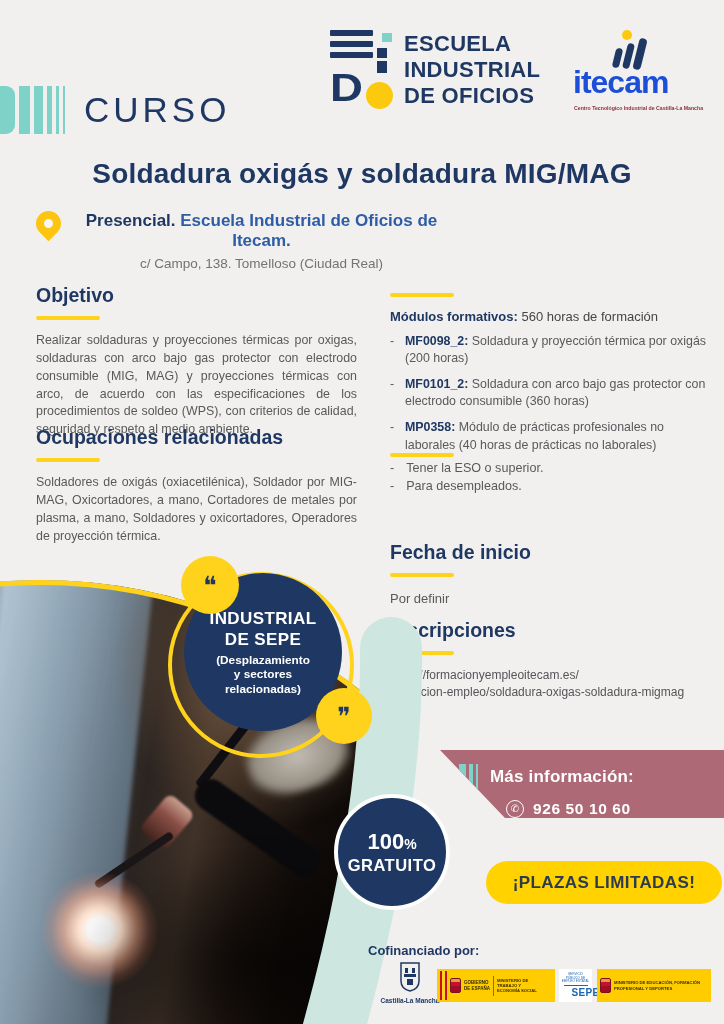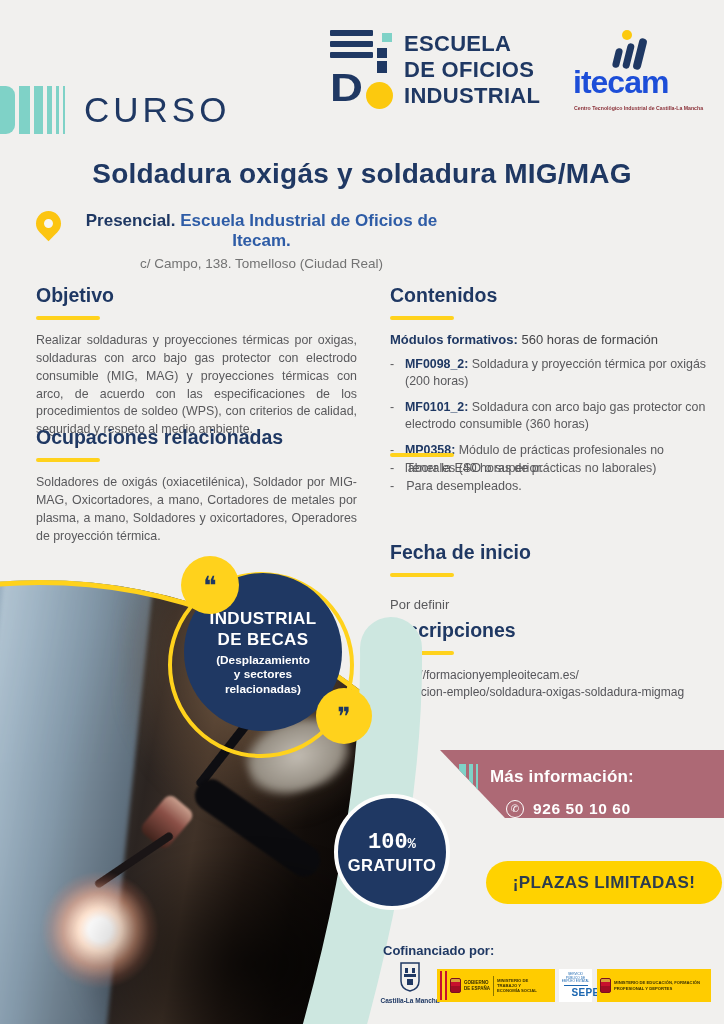--- a/index.html
+++ b/index.html
@@ -57,21 +57,21 @@
   .sec-h { font-size:19.5px; font-weight:700; color:#1f3863; }
   .yline { width:64px; height:4px; background:#ffd21c; border-radius:2px; margin-top:9px; }
   .body-txt { margin-top:12px; font-size:12.4px; line-height:1.44; color:#59595c; text-align:justify; }
   .mod-intro { margin-top:12px; font-size:13px; color:#454548; }
   .mod-intro b { color:#1f3863; font-weight:700; }
   .mod-item { display:flex; gap:8px; margin-top:9px; font-size:12.4px; line-height:1.38; color:#59595c; }
   .mod-item .dash { width:7px; flex:0 0 auto; }
   .mod-item .code { font-weight:700; color:#1f3863; }
   .req-item { display:flex; gap:12px; font-size:12.6px; color:#59595c; margin-top:4px; }
   .req-item:first-of-type { margin-top:13px; }
-  .plain-val { margin-top:20px; font-size:13px; color:#59595c; }
+  .plain-val { margin-top:14px; font-size:13px; color:#59595c; }
   .url-line { margin-top:0; font-size:12px; line-height:1.45; color:#55555a; word-break:break-all; }
   .url-wrap { margin-top:12px; }
 
   
   .photo-wrap { position:absolute; left:0; top:560px; width:360px; height:464px; overflow:hidden; }
   .photo-clip { position:absolute; inset:0; clip-path:circle(520px at 40px 540px); }
   .ph-base { position:absolute; inset:0;
     background:linear-gradient(100deg,#9fb4c4 0%,#8199ac 10%,#5d6b77 20%,#3f3b36 30%,#2b2421 42%,#403228 55%,#241a14 68%,#120d0a 80%,#080505 100%); }
   .ph-sheet { position:absolute; left:-20px; top:10px; width:150px; height:470px;
     background:linear-gradient(95deg,#b7c9d6 0%,#8ba2b4 50%,#5a6d7e 100%);
@@ -113,21 +113,21 @@
   .becas-s.first { margin-top:3px; }
   .qcircle { position:absolute; border-radius:50%; background:#ffd21c; color:#1f3863;
     display:flex; align-items:center; justify-content:center; font-size:25px; line-height:1; }
   .q-open { left:181px; top:556px; width:58px; height:58px; }
   .q-close { left:316px; top:688px; width:56px; height:56px; }
 
   
   .gratuito { position:absolute; left:334px; top:794px; width:116px; height:116px; border-radius:50%;
     background:#1f3863; border:4px solid #fdfdfc; display:flex; flex-direction:column;
     align-items:center; justify-content:center; color:#fff; }
-  .grat-pct { font-size:22px; font-weight:700;font-family:Liberation Mono, monospace; }
+  .grat-pct { font-size:22px; font-weight:700; }
   .grat-pct .sign { font-size:14px; }
   .grat-lbl { font-size:16.5px; font-weight:700; letter-spacing:.5px; margin-top:1px; }
 
   
   .ribbon { position:absolute; left:430px; top:750px; width:294px; height:68px; background:#ad6975;
     clip-path:polygon(3.4% 0,100% 0,100% 100%,25.5% 100%); color:#fff; }
   .rb-bars { position:absolute; left:16px; top:14px; height:27px; display:flex; gap:3px; }
   .rb-bars .tb { background:#7fd2c7; }
   .tb.t1 { width:10px; border-radius:0 5px 5px 0; } .tb.t2 { width:7px; } .tb.t3 { width:4px; } .tb.t4 { width:2px; }
   .rb-title { position:absolute; left:60px; top:17px; font-size:17px; font-weight:700; letter-spacing:.2px; }
@@ -135,21 +135,21 @@
   .rb-phone-icon { width:18px; height:18px; border:1.6px solid #fff; border-radius:50%;
     display:flex; align-items:center; justify-content:center; font-size:10px; line-height:1; }
   .rb-phone { font-size:15.5px; font-weight:700; letter-spacing:.6px; }
 
   
   .pill { position:absolute; left:486px; top:861px; width:236px; height:43px; background:#ffd200;
     border-radius:24px; display:flex; align-items:center; justify-content:center;
     font-size:17px; font-weight:700; color:#2c3c4e; letter-spacing:.4px; }
 
   
-  .cofin { position:absolute; left:383px; top:943px; font-size:13px; font-weight:700; color:#1f3863; }
+  .cofin { position:absolute; left:368px; top:943px; font-size:13px; font-weight:700; color:#1f3863; }
   .clm { position:absolute; left:378px; top:962px; width:64px; text-align:center; }
   .clm-label { margin-top:1px; font-size:6.5px; font-weight:700; color:#1f3863; white-space:nowrap; }
   .govband { position:absolute; top:969px; height:33px; background:#ffcc00; display:flex;
     align-items:center; padding:2px 3px; gap:3px; }
   .band1 { left:437px; width:118px; }
   .band2 { left:597px; width:114px; }
   .flagstrip { width:7px; height:100%; flex:0 0 auto;
     background:linear-gradient(90deg,#c8102e 0 30%,#ffd21c 30% 70%,#c8102e 70%); }
   .arms { width:11px; height:15px; flex:0 0 auto; border-radius:2px; border:1px solid #7a1020;
     background:linear-gradient(180deg,#d8a23a 0 20%,#c8102e 20% 55%,#a00d24 55%); }
@@ -182,22 +182,22 @@
     <div class="eid-ebar" style="top:11px"></div>
     <div class="eid-ebar" style="top:22px"></div>
     <div class="eid-teal-sq"></div>
     <div class="eid-idot"></div>
     <div class="eid-istem"></div>
     <div class="eid-d">D</div>
     <div class="eid-ydot"></div>
   </div>
   <div class="eid-text">
     <div>ESCUELA</div>
+    <div>INDUSTRIAL</div>
     <div>DE OFICIOS</div>
-    <div>INDUSTRIAL</div>
   </div>
 
   <div class="itecam">
     <div class="it-flame">
       <div class="it-ydot"></div>
       <div class="it-s it-s1"></div>
       <div class="it-s it-s2"></div>
       <div class="it-s it-s3"></div>
     </div>
     <div class="it-word">itecam</div>
@@ -220,21 +220,20 @@
     <div class="body-txt">Realizar soldaduras y proyecciones térmicas por oxigas, soldaduras con arco bajo gas protector con electrodo consumible (MIG, MAG) y proyecciones térmicas con arco, de acuerdo con las especificaciones de los procedimientos de soldeo (WPS), con criterios de calidad, seguridad y respeto al medio ambiente.</div>
   </div>
 
   <div class="sec" style="left:36px; top:426px; width:321px">
     <div class="sec-h">Ocupaciones relacionadas</div>
     <div class="yline"></div>
     <div class="body-txt">Soldadores de oxigás (oxiacetilénica), Soldador por MIG-MAG, Oxicortadores, a mano, Cortadores de metales por plasma, a mano, Soldadores y oxicortadores, Operadores de proyección térmica.</div>
   </div>
 
   <div class="sec" style="left:390px; top:284px; width:320px">
-    <div class="sec-h">Contenidos</div>
     <div class="yline"></div>
     <div class="mod-intro"><b>Módulos formativos:</b><span> 560 horas de formación</span></div>
     <div class="mod-item">
       <span class="dash">-</span>
       <span><span class="code">MF0098_2:</span><span> Soldadura y proyección térmica por oxigás (200 horas)</span></span>
     </div>
     <div class="mod-item">
       <span class="dash">-</span>
       <span><span class="code">MF0101_2:</span><span> Soldadura con arco bajo gas protector con electrodo consumible (360 horas)</span></span>
     </div>
@@ -287,21 +286,21 @@
     <div class="arc-ring"></div>
   </div>
 
   <svg class="mint-svg" viewBox="0 0 724 1024">
     <path d="M 391 648 Q 393 815 332 1035" stroke="#cde7e0" stroke-width="62" fill="none" stroke-linecap="round"></path>
   </svg>
 
   <div class="becas-ring"></div>
   <div class="becas-circle">
     <div class="becas-l">INDUSTRIAL</div>
-    <div class="becas-l">DE BECAS</div>
+    <div class="becas-l">DE SEPE</div>
     <div class="becas-s first">(Desplazamiento</div>
     <div class="becas-s">y sectores</div>
     <div class="becas-s">relacionadas)</div>
   </div>
   <div class="qcircle q-open">❝</div>
   <div class="qcircle q-close">❞</div>
 
   <div class="gratuito">
     <div class="grat-pct"><span>100</span><span class="sign">%</span></div>
     <div class="grat-lbl">GRATUITO</div>

